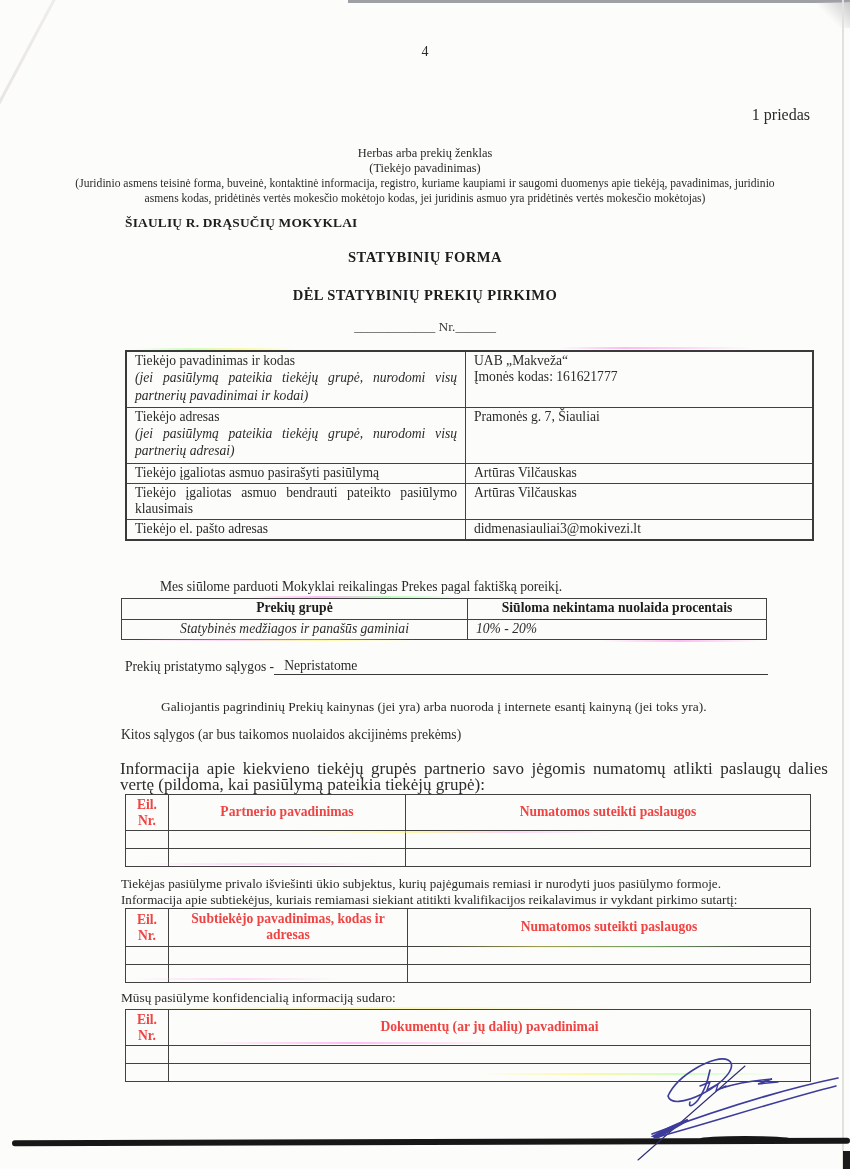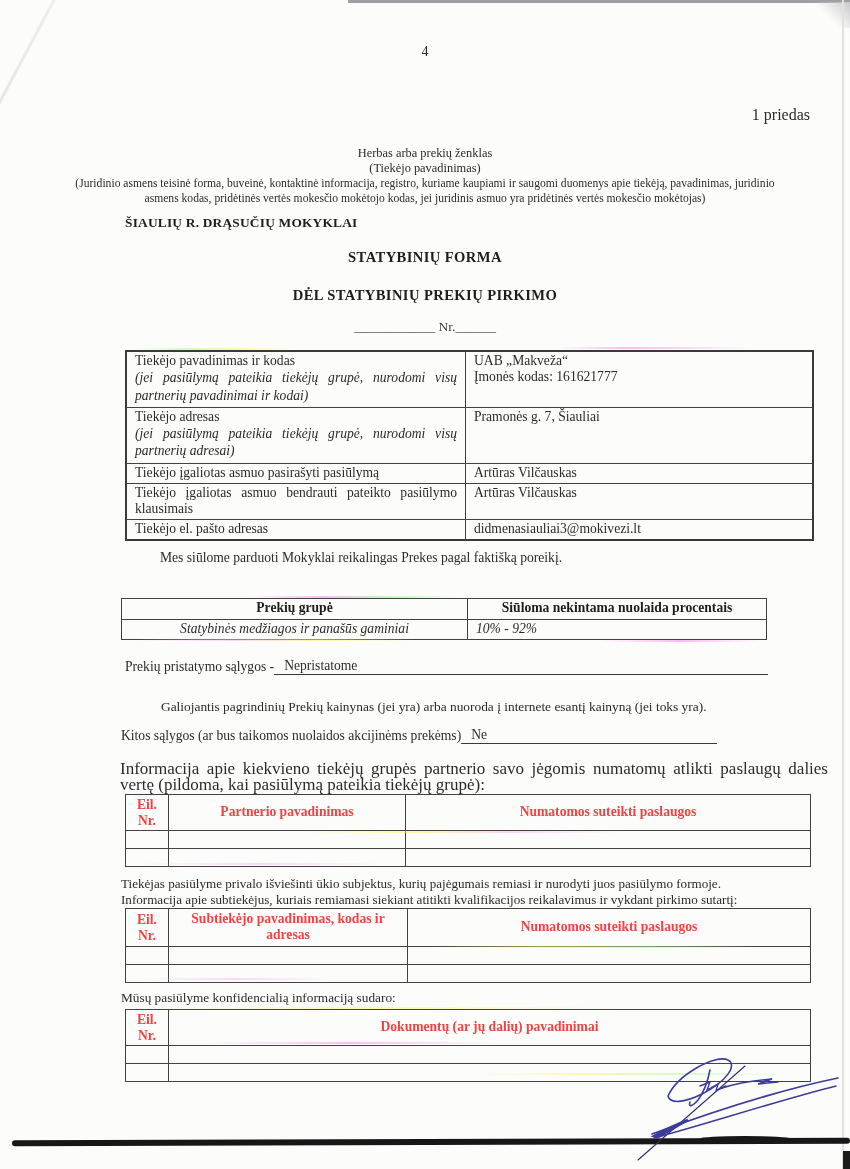--- a/index.html
+++ b/index.html
@@ -54,21 +54,21 @@
   .grid3 th{text-align:center;font-weight:bold;color:#ef4444;vertical-align:middle;line-height:16px;}
   .grid3 .eil{width:34px;text-align:center;padding:1px 4px;}
   #table3{top:794px;left:125px;} #table3 table{width:686px;}
   #table3 .c2{width:220px;}
   #table4{top:908px;left:125px;} #table4 table{width:686px;}
   #table4 .c2{width:222px;}
   #table5{top:1009px;left:125px;} #table5 table{width:686px;}
   .emptyrow td{height:14px;}
 
   
-  #intro{top:549px;left:160px;font-size:13.6px;line-height:17.5px;}
+  #intro{top:578px;left:160px;font-size:13.6px;line-height:17.5px;}
   .fieldrow{display:flex;align-items:flex-end;font-size:13.6px;}
   #field-delivery{top:658px;left:125px;width:643px;}
   #field-other{top:727px;left:121px;width:596px;}
   .blankline{flex:1;border-bottom:1.5px solid #3a3a3a;padding:0 0 0 10px;white-space:nowrap;}
   #pricelist{top:699px;left:121px;font-size:13.4px;margin-left:40px;}
   #partners-intro{top:761px;left:120px;width:708px;font-size:17px;line-height:16px;text-align:justify;}
   #subnote{top:876px;left:121px;width:712px;font-size:13.1px;line-height:16px;}
   #conf-intro{top:990px;left:121px;font-size:13.3px;}
 
   #signature{left:630px;top:1048px;width:220px;height:118px;}
@@ -151,36 +151,35 @@
 
 <div class="abs" id="table2">
   <table>
     <tbody>
         <tr style="height:21px;">
       <th class="c1">Prekių grupė</th>
       <th>Siūloma nekintama nuolaida procentais</th>
     </tr>
     <tr style="height:20px;">
       <td class="c1 ital">Statybinės medžiagos ir panašūs gaminiai</td>
-      <td class="ital">10% - 92%</td>
+      <td class="ital">10% - 20%</td>
     </tr>
   </tbody>
     </table>
 </div>
 
 <div class="abs fieldrow" id="field-delivery">
   <span>Prekių pristatymo sąlygos -</span>
   <span class="blankline"><span>Nepristatome</span></span>
 </div>
 
 <div class="abs" id="pricelist">Galiojantis pagrindinių Prekių kainynas (jei yra) arba nuoroda į internete esantį kainyną (jei toks yra).</div>
 
 <div class="abs fieldrow" id="field-other">
   <span>Kitos sąlygos (ar bus taikomos nuolaidos akcijinėms prekėms)</span>
-  <span class="blankline"><span>Ne</span></span>
 </div>
 
 <div class="abs" id="partners-intro">Informacija apie kiekvieno tiekėjų grupės partnerio savo jėgomis numatomų atlikti paslaugų dalies vertę (pildoma, kai pasiūlymą pateikia tiekėjų grupė):</div>
 
 <div class="abs" id="table3">
   <table class="grid3">
     <tbody>
         <tr style="height:36px;">
       <th class="eil">
         <div>Eil.</div>

